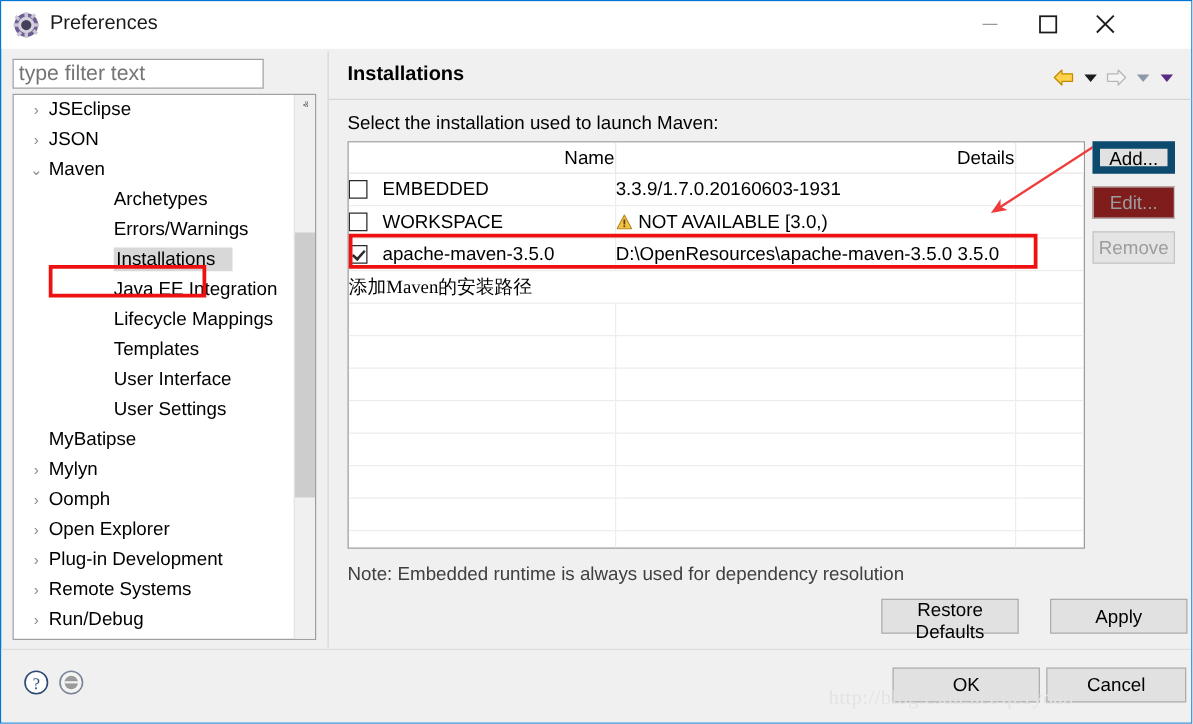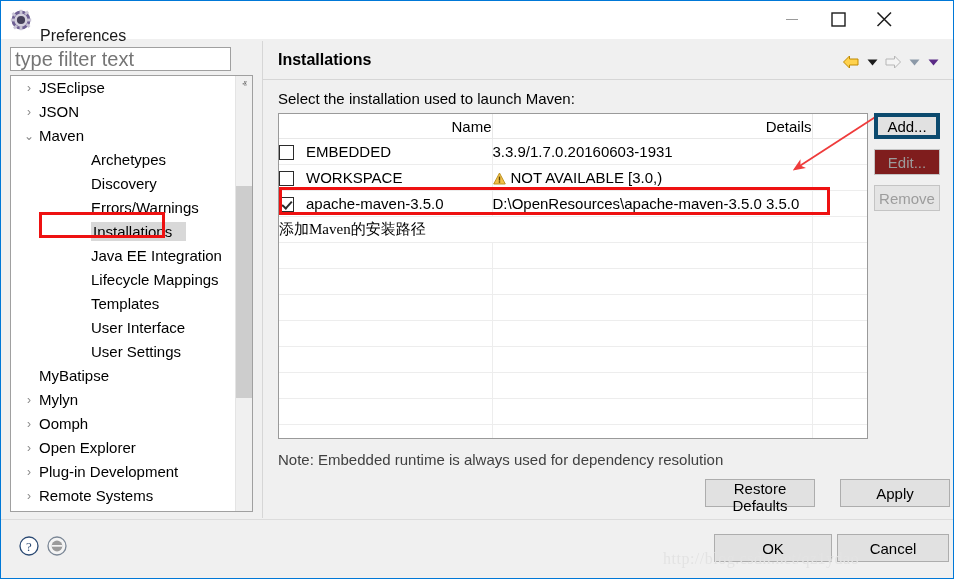--- a/index.html
+++ b/index.html
@@ -29,21 +29,21 @@
     background: #ffffff;
     box-sizing: border-box;
   }
   #app-icon {
     position: absolute;
     left: 9px; top: 8px;
     width: 22px; height: 22px;
   }
   #title-text {
     position: absolute;
-    left: 39px; top: 24px;
+    left: 39px; top: 7px;
     font-size: 16px;
     color: #1a1a1a;
     line-height: 22px;
     white-space: nowrap;
   }
   .win-btn {
     position: absolute;
     top: 0;
     width: 46px; height: 37px;
     background: transparent;
@@ -52,26 +52,26 @@
     cursor: default;
   }
   #btn-min { right: 138px; }
   #btn-max { right: 92px; }
   #btn-close { right: 46px; }
 
   
   #filter-box {
     position: absolute;
     left: 9px; top: 46px;
-    width: 221px; height: 24px;
+    width: 201px; height: 24px;
     box-sizing: border-box;
     border: 1px solid #a0a0a0;
     background: #ffffff;
     font-family: "Liberation Sans", sans-serif;
-    font-size: 20px;
+    font-size: 17px;
     color: #3b82f6;
     padding: 0 4px;
     outline: none;
   }
 
   
   #tree-panel {
     position: absolute;
     left: 9px; top: 74px;
     width: 243px; height: 437px;
@@ -292,21 +292,21 @@
     background: #e1e1e1;
     border: 1px solid #adadad;
     color: #000000;
     padding: 0;
     box-sizing: border-box;
     cursor: default;
   }
   #btn-add {
     top: 112px;
     background: #e1e1e1;
-    border: 4px solid #0c4a6e;
+    border: 6px solid #0c4a6e;
   }
   #btn-edit  { top: 148px; color: #9c9c9c; border-color: #c4c4c4; background: #7f1d1d; }
   #btn-remove{ top: 184px; color: #9c9c9c; border-color: #c4c4c4; background: #e4e4e4; }
 
   
   #note-text {
     position: absolute;
     left: 276px; top: 450px;
     font-size: 15px;
     color: #404040;
@@ -394,21 +394,20 @@
   </div>
 
   <input id="filter-box" type="text" placeholder="type filter text" style="">
 
   <div id="tree-panel">
     <div id="tree-list">
         <div class="tree-item lvl0"><span class="twisty">›</span><span class="label-bg">JSEclipse</span></div>
         <div class="tree-item lvl0"><span class="twisty">›</span><span class="label-bg">JSON</span></div>
         <div class="tree-item lvl0"><span class="twisty">⌄</span><span class="label-bg">Maven</span></div>
         <div class="tree-item lvl1"><span class="label-bg">Archetypes</span></div>
-        <div class="tree-item lvl1"><span class="label-bg">Discovery</span></div>
         <div class="tree-item lvl1"><span class="label-bg">Errors/Warnings</span></div>
         <div class="tree-item lvl1 selected"><span class="label-bg">Installations</span></div>
         <div class="tree-item lvl1"><span class="label-bg">Java EE Integration</span></div>
         <div class="tree-item lvl1"><span class="label-bg">Lifecycle Mappings</span></div>
         <div class="tree-item lvl1"><span class="label-bg">Templates</span></div>
         <div class="tree-item lvl1"><span class="label-bg">User Interface</span></div>
         <div class="tree-item lvl1"><span class="label-bg">User Settings</span></div>
         <div class="tree-item lvl0"><span class="label-bg">MyBatipse</span></div>
         <div class="tree-item lvl0"><span class="twisty">›</span><span class="label-bg">Mylyn</span></div>
         <div class="tree-item lvl0"><span class="twisty">›</span><span class="label-bg">Oomph</span></div>

